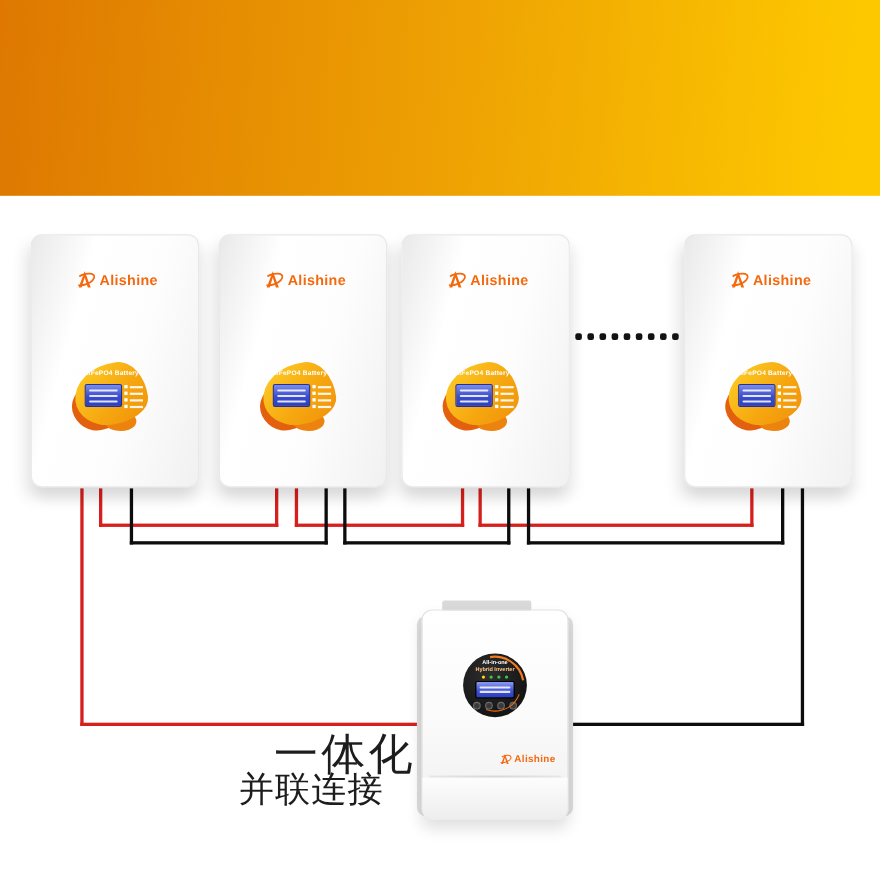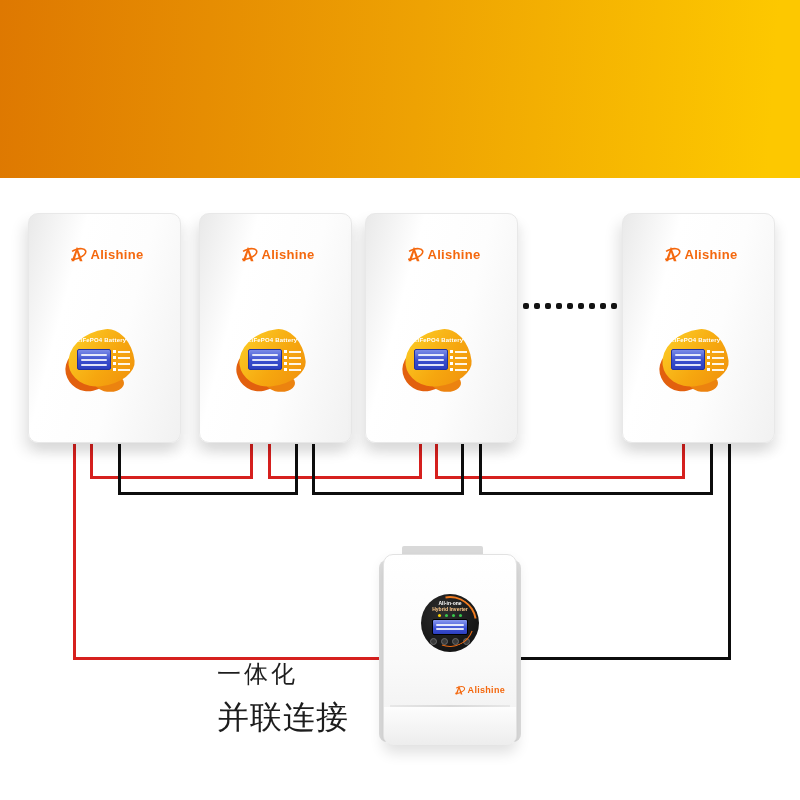--- a/index.html
+++ b/index.html
@@ -74,21 +74,21 @@
   #inv-logo{position:absolute;right:11px;top:130px;display:flex;align-items:center;gap:2px;}
   #inv-logo .logo-text{font-size:9px;}
   #inv-seam{position:absolute;left:6px;top:150px;width:calc(100% - 12px);height:2px;
             background:linear-gradient(90deg,#e7e7e7,#d8d8d8,#e7e7e7);}
   #inv-bottom{position:absolute;left:0;top:152px;width:100%;height:38px;border-radius:0 0 9px 9px;
             background:linear-gradient(180deg,#fdfdfd 0%,#ededed 100%);}
 
   
   .caption{position:absolute;left:217px;color:#1d1d1d;white-space:nowrap;
            font-family:"Liberation Serif","DejaVu Serif",serif;}
-  #cap1{top:658px;font-size:24px;letter-spacing:3px;}
+  #cap1{top:658px;font-size:40px;letter-spacing:3px;margin-left:32px;}
   #cap2{top:696px;font-size:32px;letter-spacing:1px;}
 </style>
 </head>
 <body>
 
 <div id="canvas">
 
   <header id="header">
   </header>
 

